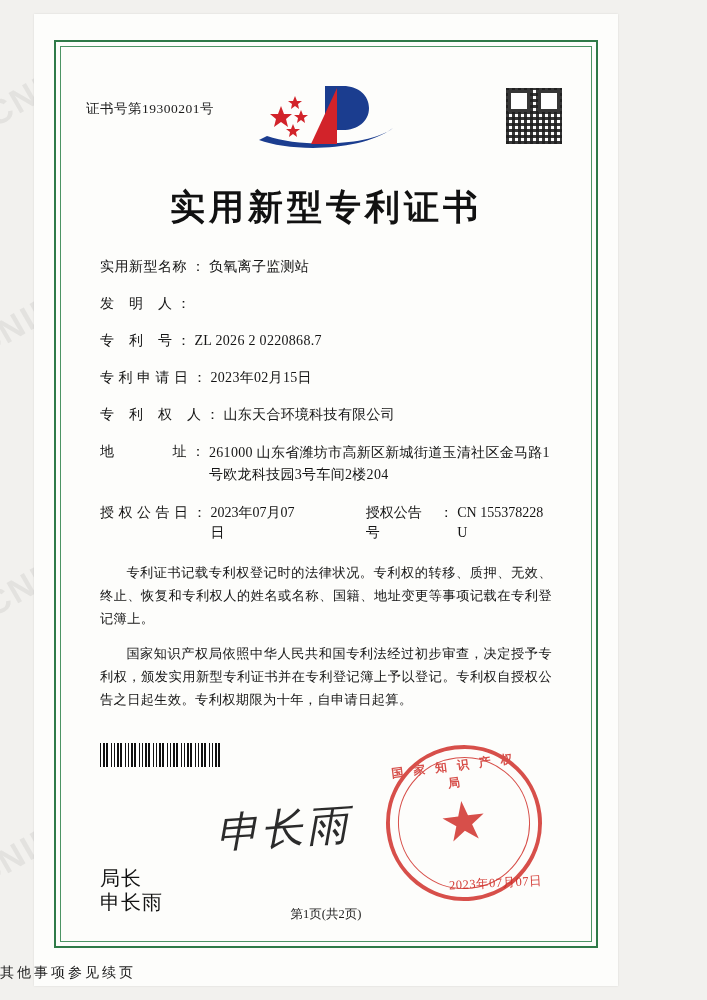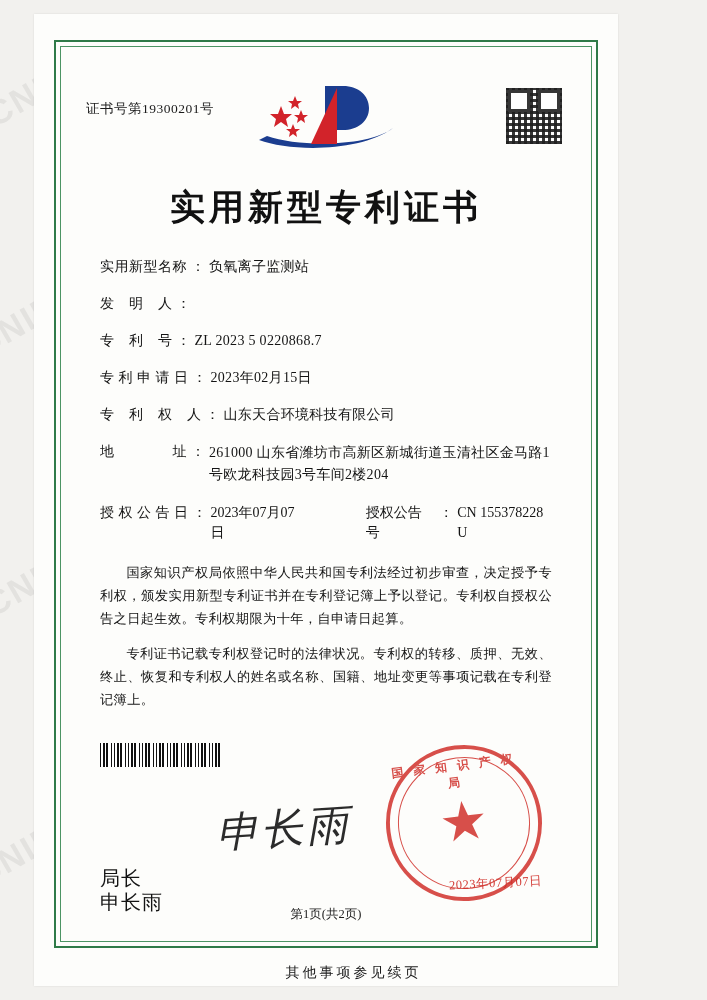--- a/index.html
+++ b/index.html
@@ -283,21 +283,21 @@
     text-align: center;
     font-size: 12.5px;
     color: #1b1b1b;
     margin-top: 8px;
   }
 
   .bottom-note {
     position: absolute;
     left: 0; right: 0;
     bottom: 18px;
-    text-align: center;
+    text-align: left;
     font-size: 14px;
     letter-spacing: 3px;
     color: #1b1b1b;
     z-index: 2;
   }
 </style>
 </head>
 <body>
 
 <div class="watermarks" id="wm-layer">
@@ -361,21 +361,21 @@
         </div>
 
         <div class="frow">
           <span class="flabel">发　明　人</span>
           <span class="fsep">：</span>
         </div>
 
         <div class="frow">
           <span class="flabel">专　利　号</span>
           <span class="fsep">：</span>
-          <span class="fvalue">ZL 2023 5 0220868.7</span>
+          <span class="fvalue">ZL 2026 2 0220868.7</span>
         </div>
 
         <div class="frow">
           <span class="flabel">专 利 申 请 日</span>
           <span class="fsep">：</span>
           <span class="fvalue">2023年02月15日</span>
         </div>
 
         <div class="frow">
           <span class="flabel">专　利　权　人</span>
@@ -396,22 +396,22 @@
           <span class="col2">
             <span>授权公告号</span>
             <span class="fsep">：</span>
             <span>CN 155378228 U</span>
           </span>
         </div>
 
       </div>
 
       <div class="paras">
+        <div class="para">专利证书记载专利权登记时的法律状况。专利权的转移、质押、无效、终止、恢复和专利权人的姓名或名称、国籍、地址变更等事项记载在专利登记簿上。</div>
         <div class="para">国家知识产权局依照中华人民共和国专利法经过初步审查，决定授予专利权，颁发实用新型专利证书并在专利登记簿上予以登记。专利权自授权公告之日起生效。专利权期限为十年，自申请日起算。</div>
-        <div class="para">专利证书记载专利权登记时的法律状况。专利权的转移、质押、无效、终止、恢复和专利权人的姓名或名称、国籍、地址变更等事项记载在专利登记簿上。</div>
       </div>
 
       <div class="footer-area">
         <div class="barcode"></div>
 
         <div class="signature">申长雨</div>
 
         <div class="sign-block">
           <div>局长</div>
           <div>申长雨</div>

